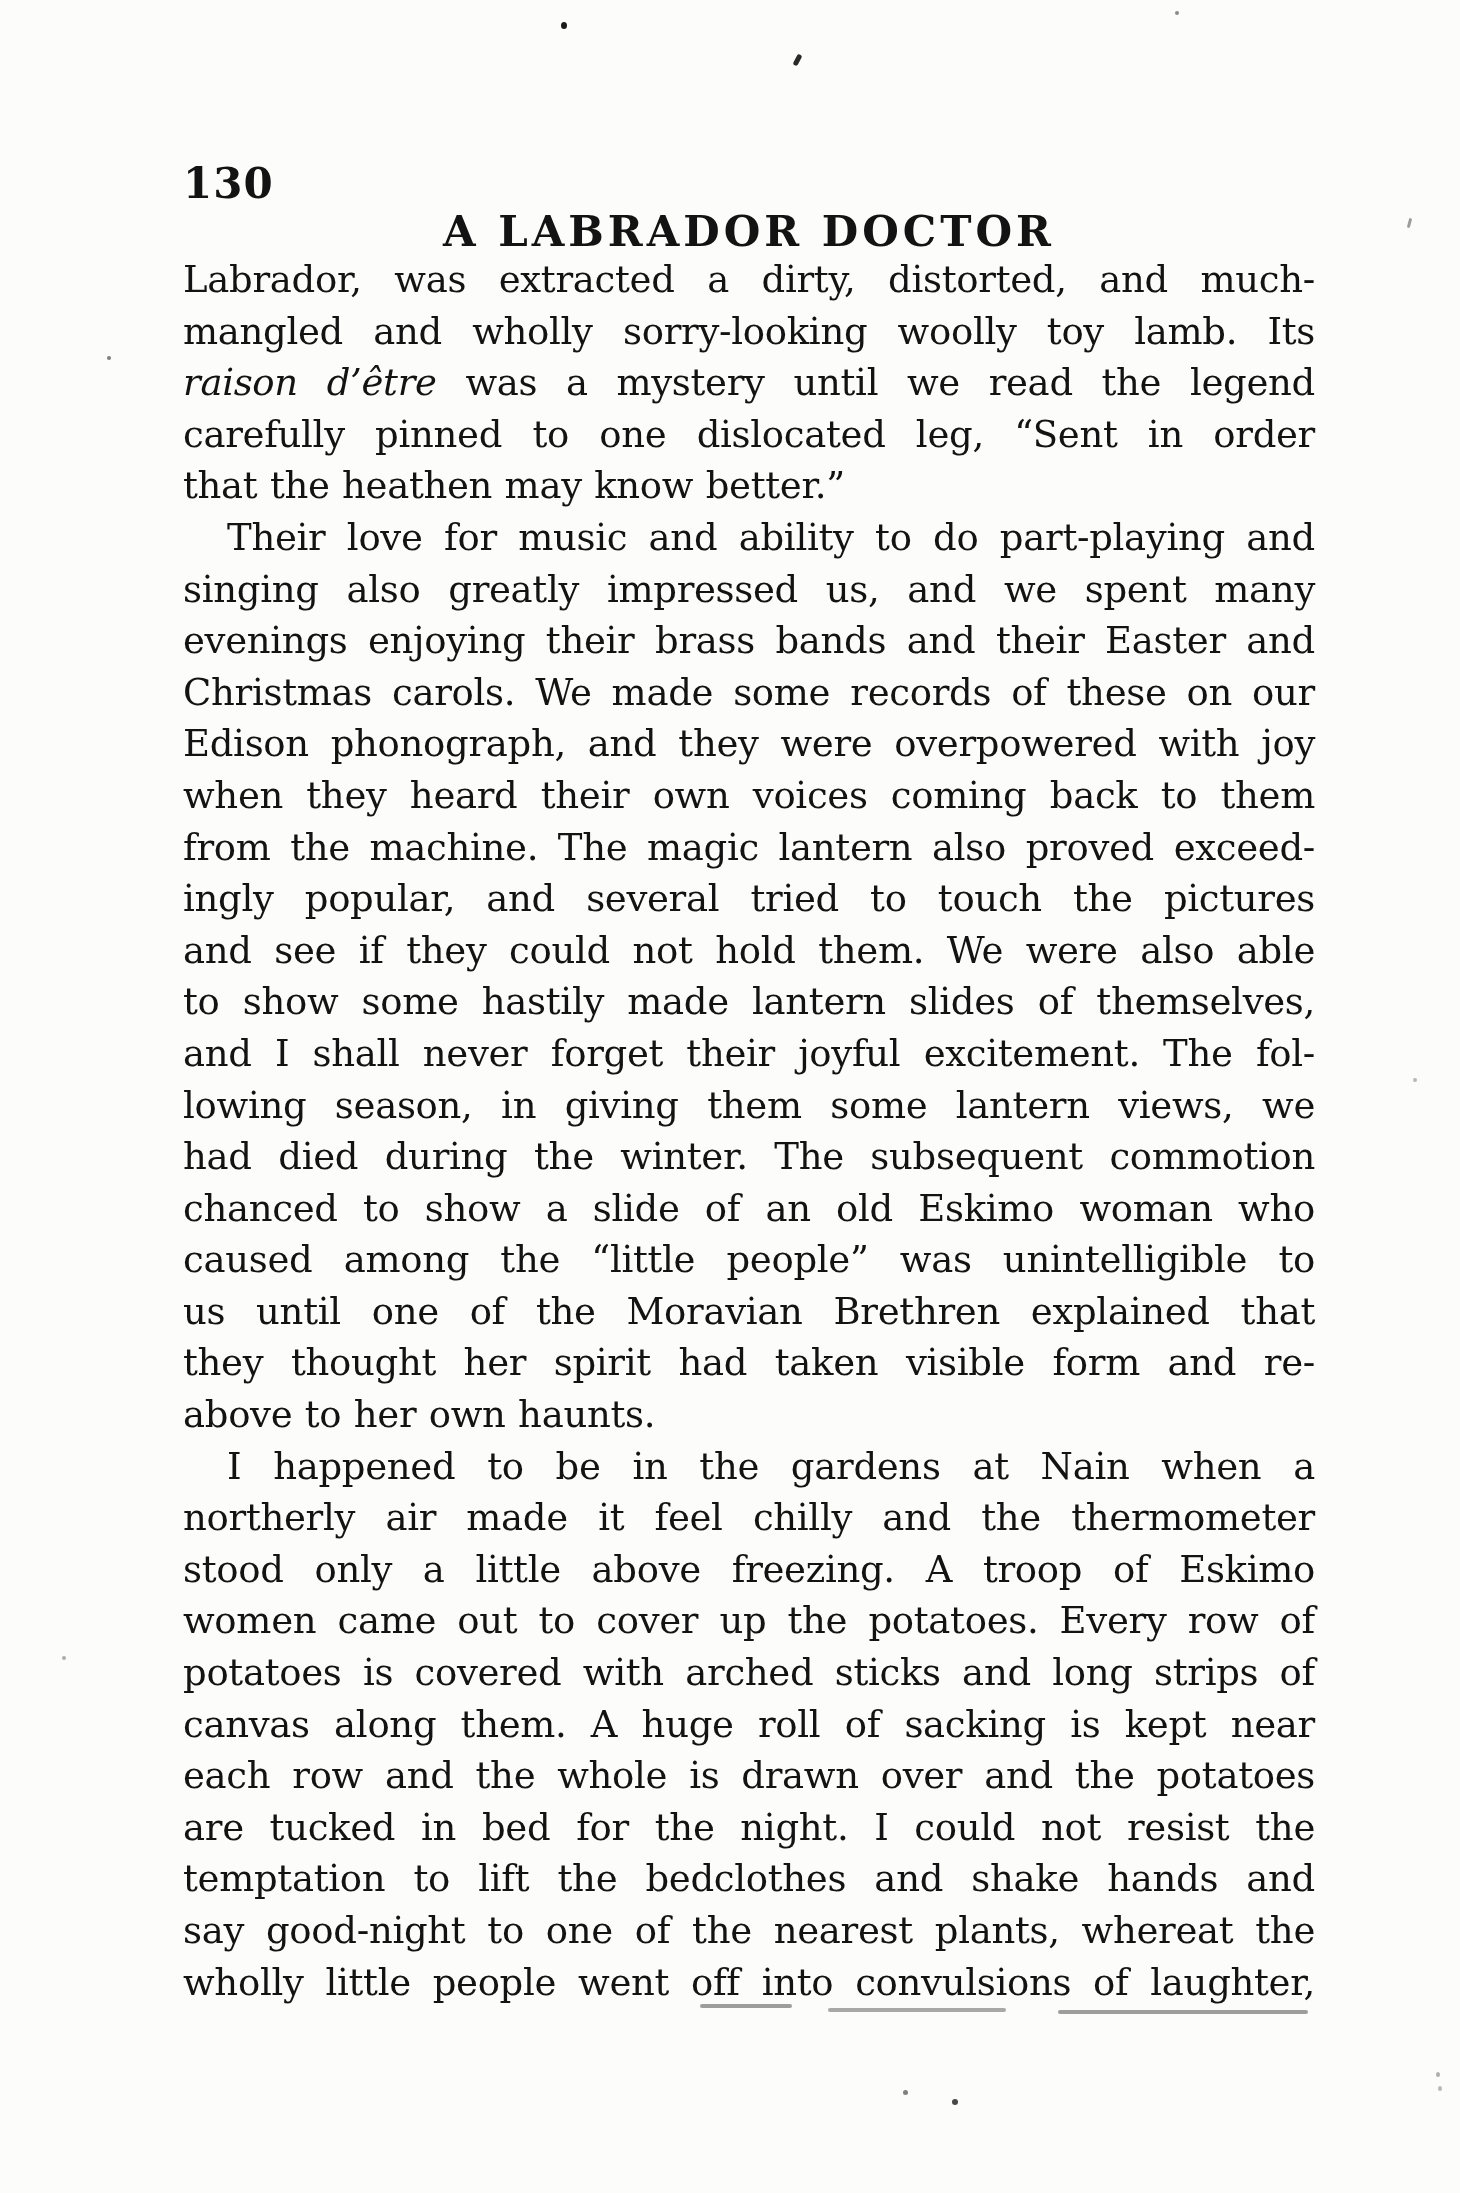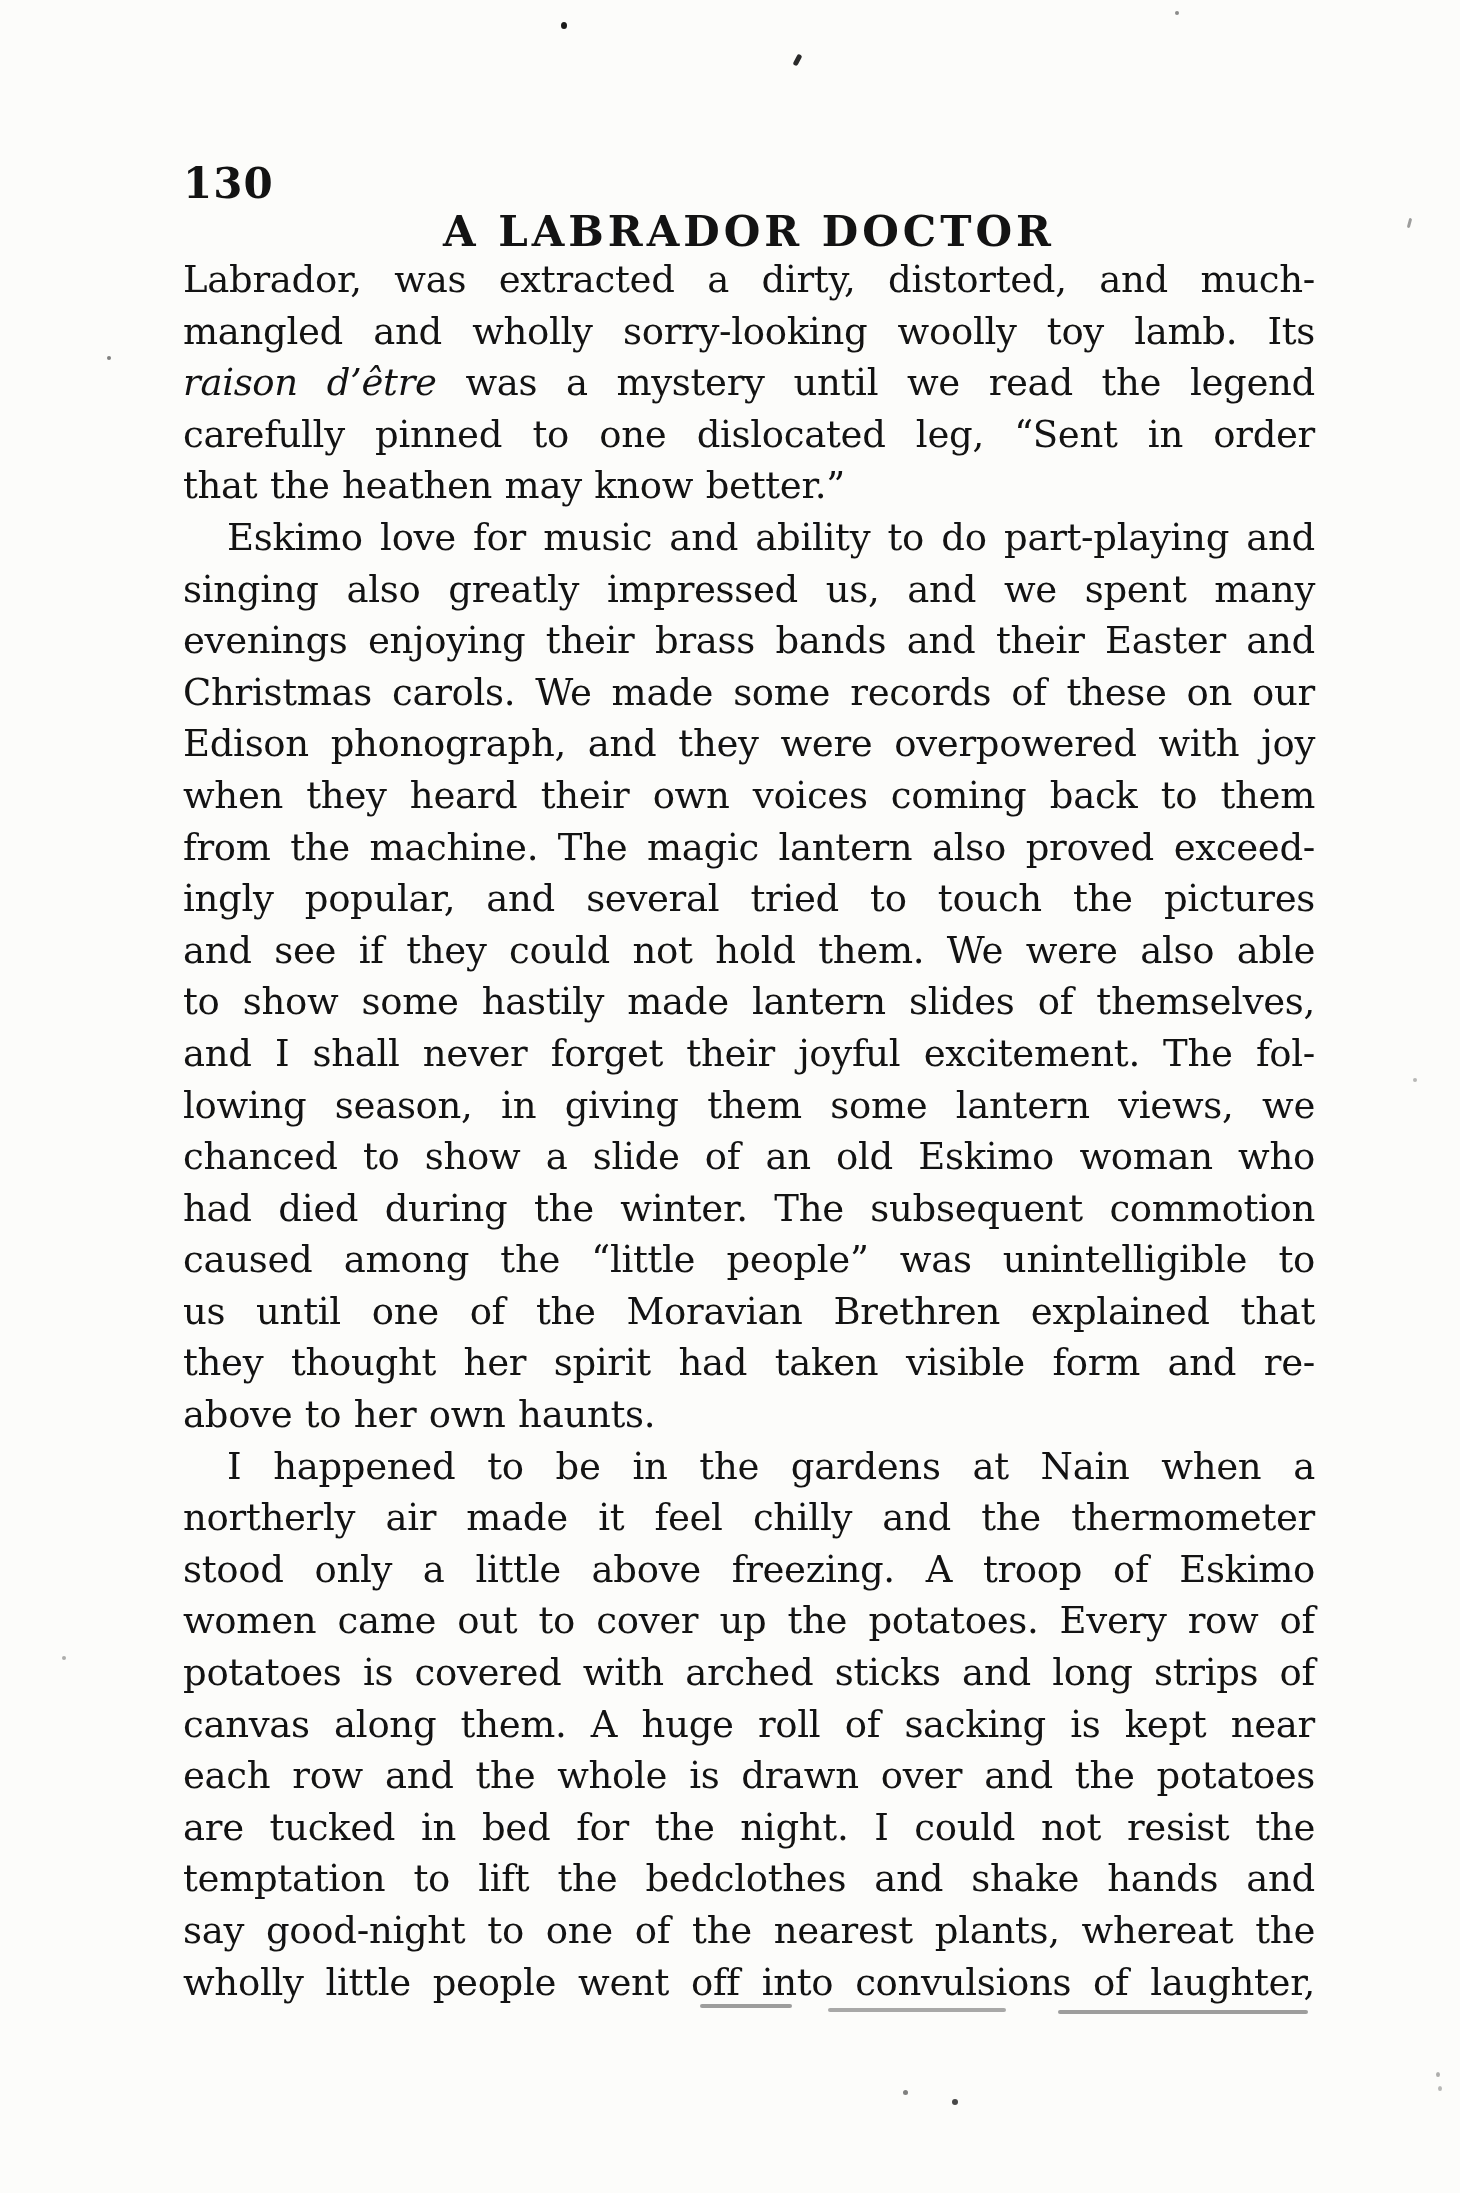--- a/index.html
+++ b/index.html
@@ -76,34 +76,34 @@
     <div class="header">
       <span class="pageno">130</span>
       <span class="title">A LABRADOR DOCTOR</span>
     </div>
     <div class="body-text" id="body-text">
         <div class="line"><span>Labrador, was extracted a dirty, distorted, and much-</span></div>
         <div class="line"><span>mangled and wholly sorry-looking woolly toy lamb. Its</span></div>
         <div class="line"><span class="it">raison d’être </span><span>was a mystery until we read the legend</span></div>
         <div class="line"><span>carefully pinned to one dislocated leg, “Sent in order</span></div>
         <div class="line end-para"><span>that the heathen may know better.”</span></div>
-        <div class="line indent"><span>Eskimo love for music and ability to do part-playing and</span></div>
+        <div class="line indent"><span>Their love for music and ability to do part-playing and</span></div>
         <div class="line"><span>singing also greatly impressed us, and we spent many</span></div>
         <div class="line"><span>evenings enjoying their brass bands and their Easter and</span></div>
         <div class="line"><span>Christmas carols. We made some records of these on our</span></div>
         <div class="line"><span>Edison phonograph, and they were overpowered with joy</span></div>
         <div class="line"><span>when they heard their own voices coming back to them</span></div>
         <div class="line"><span>from the machine. The magic lantern also proved exceed-</span></div>
         <div class="line"><span>ingly popular, and several tried to touch the pictures</span></div>
         <div class="line"><span>and see if they could not hold them. We were also able</span></div>
         <div class="line"><span>to show some hastily made lantern slides of themselves,</span></div>
         <div class="line"><span>and I shall never forget their joyful excitement. The fol-</span></div>
         <div class="line"><span>lowing season, in giving them some lantern views, we</span></div>
+        <div class="line"><span>had died during the winter. The subsequent commotion</span></div>
         <div class="line"><span>chanced to show a slide of an old Eskimo woman who</span></div>
-        <div class="line"><span>had died during the winter. The subsequent commotion</span></div>
         <div class="line"><span>caused among the “little people” was unintelligible to</span></div>
         <div class="line"><span>us until one of the Moravian Brethren explained that</span></div>
         <div class="line"><span>they thought her spirit had taken visible form and re-</span></div>
         <div class="line end-para"><span>above to her own haunts.</span></div>
         <div class="line indent"><span>I happened to be in the gardens at Nain when a</span></div>
         <div class="line"><span>northerly air made it feel chilly and the thermometer</span></div>
         <div class="line"><span>stood only a little above freezing. A troop of Eskimo</span></div>
         <div class="line"><span>women came out to cover up the potatoes. Every row of</span></div>
         <div class="line"><span>potatoes is covered with arched sticks and long strips of</span></div>
         <div class="line"><span>canvas along them. A huge roll of sacking is kept near</span></div>

